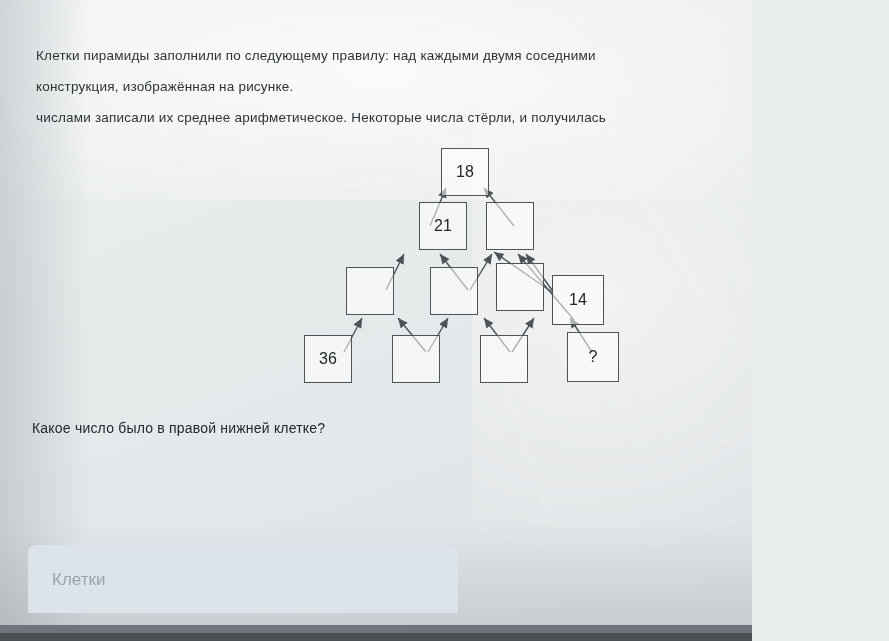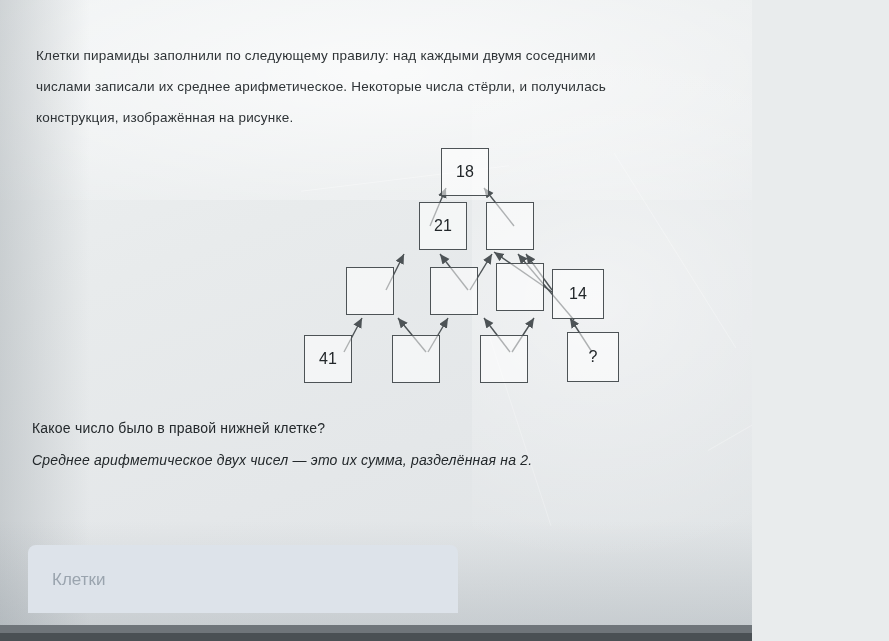--- a/index.html
+++ b/index.html
@@ -167,22 +167,22 @@
   <div class="shade-bottom"></div>
 
   <div class="scratch" style="left:300px; top:178px; width:210px; height:1px; transform:rotate(-7deg); opacity:.6;"></div>
   <div class="scratch" style="left:560px; top:250px; width:230px; height:1px; transform:rotate(58deg); opacity:.55;"></div>
   <div class="scratch" style="left:420px; top:430px; width:200px; height:1px; transform:rotate(72deg); opacity:.5;"></div>
   <div class="scratch" style="left:700px; top:420px; width:120px; height:1px; transform:rotate(-30deg); opacity:.5;"></div>
   <div class="smudge" style="left:390px; top:565px; width:70px; height:45px;"></div>
 
   <div class="intro">
     <div>Клетки пирамиды заполнили по следующему правилу: над каждыми двумя соседними</div>
+    <div>конструкция, изображённая на рисунке.</div>
     <div>числами записали их среднее арифметическое. Некоторые числа стёрли, и получилась</div>
-    <div>конструкция, изображённая на рисунке.</div>
   </div>
 
   <div id="pyramid">
     <svg class="arrows" viewBox="0 0 420 270" xmlns="http://www.w3.org/2000/svg">
       <defs>
         <marker id="ah" markerWidth="9" markerHeight="9" refX="7" refY="3.2" orient="auto">
           <path d="M0,0 L7,3.2 L0,6.4 z" fill="#4d5356"></path>
         </marker>
       </defs>
       <g stroke="#4d5356" stroke-width="1.4" fill="none" marker-end="url(#ah)">
@@ -208,30 +208,29 @@
     </svg>
 
     <div class="cell" style="left:161px; top:8px;margin-top:10px;">18</div>
 
     <div class="cell" style="left:120px; top:72px;margin-left:19px;">21</div>
     <div class="cell" style="left:206px; top:72px;"></div>
 
     <div class="cell" style="left:66px; top:137px;"></div>
     <div class="cell" style="left:150px; top:137px;"></div>
     <div class="cell" style="left:216px; top:133px;"></div>
-    <div class="cell big" style="left:272px; top:139px;">14</div>
-
-    <div class="cell" style="left:24px; top:205px;">41</div>
+    <div class="cell big" style="left:272px; top:145px;">14</div>
+
+    <div class="cell" style="left:24px; top:205px;">36</div>
     <div class="cell" style="left:112px; top:205px;"></div>
     <div class="cell" style="left:200px; top:205px;"></div>
     <div class="cell big" style="left:287px; top:202px;">?</div>
   </div>
 
   <div class="question">Какое число было в правой нижней клетке?</div>
-  <div class="hint">Среднее арифметическое двух чисел — это их сумма, разделённая на 2.</div>
 
   <div class="answer-field"></div>
   <div class="answer-placeholder">Клетки</div>
 
   <div class="bottom-bar"></div>
   <div class="bottom-bar-dark"></div>
 
 </div>
 
 </body></html>

